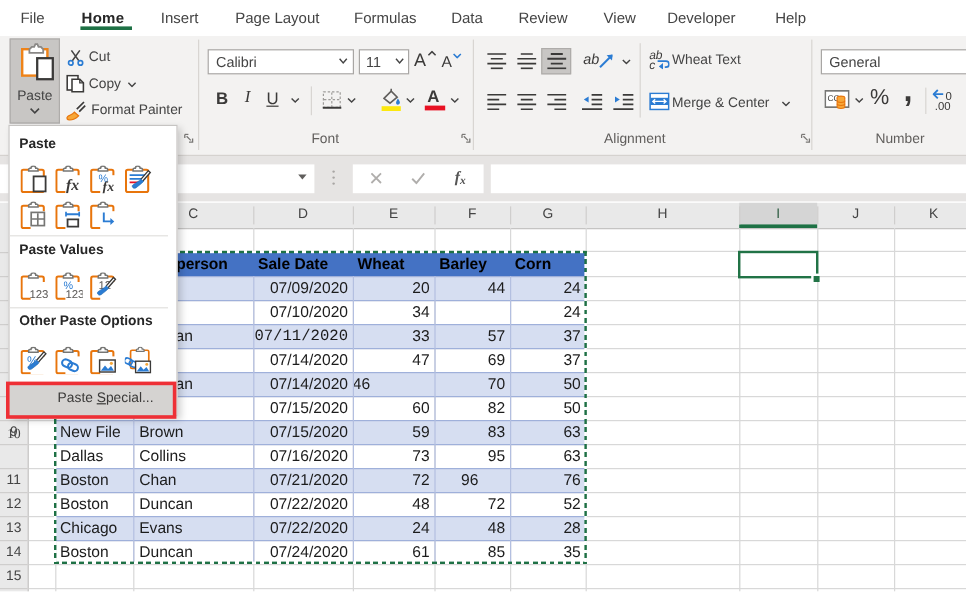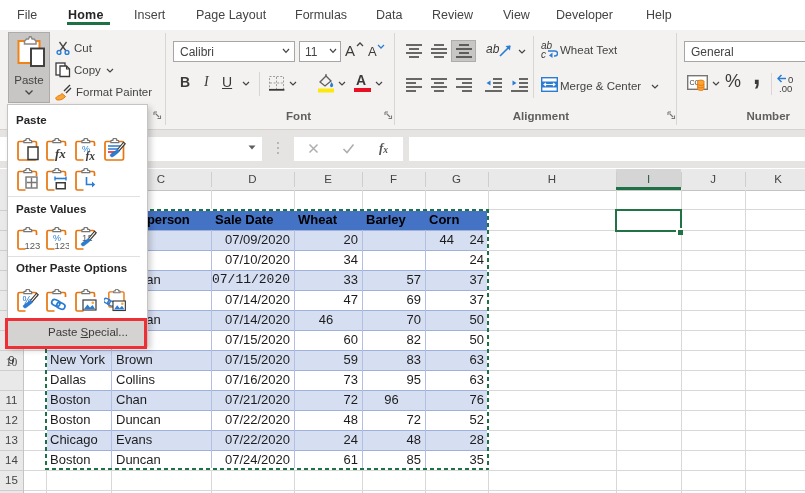--- a/index.html
+++ b/index.html
@@ -1,19 +1,19 @@
 <!DOCTYPE html>
 <html><head>
 <meta charset="utf-8">
 <style>
 html,body{margin:0;padding:0;}
 body{width:805px;height:493px;overflow:hidden;font-family:"Liberation Sans",sans-serif;background:#fff;position:relative;}
 .a{position:absolute;}
 .tab{position:absolute;top:8px;font-size:12.5px;color:#444;white-space:nowrap;}
-.glabel{position:absolute;top:110px;font-size:11.5px;color:#605e5c;text-align:right;font-weight:bold;}
+.glabel{position:absolute;top:110px;font-size:11.5px;color:#605e5c;text-align:center;}
 .rtx{position:absolute;font-size:11.5px;color:#444;white-space:nowrap;}
 .cbox{position:absolute;background:#fff;border:1px solid #a8a6a4;box-sizing:border-box;}
 .hl{position:absolute;background:#d8d8d8;height:1px;}
 .vl{position:absolute;background:#d8d8d8;width:1px;}
 .colhead{position:absolute;top:169px;height:21px;font-size:11.5px;color:#444;text-align:center;line-height:21px;}
 .rowhead{position:absolute;left:0;width:23px;font-size:11.5px;color:#444;text-align:center;line-height:20px;height:20px;}
 .ct{position:absolute;font-size:13px;color:#1c1c1c;white-space:nowrap;line-height:20px;height:20px;}
 .hd{font-weight:bold;color:#000;}
 .mhead{position:absolute;font-size:11.5px;font-weight:bold;color:#262626;white-space:nowrap;}
 .sep{position:absolute;left:8px;width:132px;height:1px;background:#e2e0de;}
@@ -321,21 +321,21 @@
 <div class="ct hd" style="left:113.5px;top:210px;letter-spacing:-0.1px;">Salesperson</div>
 <div class="ct hd" style="left:215px;top:210px;">Sale Date</div>
 <div class="ct hd" style="left:298px;top:210px;">Wheat</div>
 <div class="ct hd" style="left:366px;top:210px;">Barley</div>
 <div class="ct hd" style="left:429px;top:210px;">Corn</div>
 <div class="a" style="left:46px;top:230px;width:442px;height:20px;background:#d6def1;"></div>
 <div class="ct" style="left:50px;top:230px;">Boston</div>
 <div class="ct" style="left:116px;top:230px;">Chan</div>
 <div class="ct" style="left:211px;top:230px;width:79px;text-align:right;">07/09/2020</div>
 <div class="ct" style="left:294px;top:230px;width:64px;text-align:right;">20</div>
-<div class="ct" style="left:362px;top:230px;width:59px;text-align:right;margin-left:33px;">44</div>
+<div class="ct" style="left:362px;top:230px;width:59px;text-align:right;">44</div>
 <div class="ct" style="left:425px;top:230px;width:59px;text-align:right;">24</div>
 <div class="ct" style="left:50px;top:250px;">Boston</div>
 <div class="ct" style="left:116px;top:250px;">Chan</div>
 <div class="ct" style="left:211px;top:250px;width:79px;text-align:right;">07/10/2020</div>
 <div class="ct" style="left:294px;top:250px;width:64px;text-align:right;">34</div>
 <div class="ct" style="left:362px;top:250px;width:59px;text-align:right;margin-top:25px;">56</div>
 <div class="ct" style="left:425px;top:250px;width:59px;text-align:right;">24</div>
 <div class="a" style="left:46px;top:270px;width:442px;height:20px;background:#d6def1;"></div>
 <div class="ct" style="left:50px;top:270px;">Chicago</div>
 <div class="ct" style="left:116px;top:270px;">Duncan</div>
@@ -346,31 +346,31 @@
 <div class="ct" style="left:50px;top:290px;">Dallas</div>
 <div class="ct" style="left:116px;top:290px;">Chan</div>
 <div class="ct" style="left:211px;top:290px;width:79px;text-align:right;">07/14/2020</div>
 <div class="ct" style="left:294px;top:290px;width:64px;text-align:right;">47</div>
 <div class="ct" style="left:362px;top:290px;width:59px;text-align:right;">69</div>
 <div class="ct" style="left:425px;top:290px;width:59px;text-align:right;">37</div>
 <div class="a" style="left:46px;top:310px;width:442px;height:20px;background:#d6def1;"></div>
 <div class="ct" style="left:50px;top:310px;">Boston</div>
 <div class="ct" style="left:116px;top:310px;">Duncan</div>
 <div class="ct" style="left:211px;top:310px;width:79px;text-align:right;">07/14/2020</div>
-<div class="ct" style="left:294px;top:310px;width:64px;text-align:center;">46</div>
+<div class="ct" style="left:294px;top:310px;width:64px;text-align:left;">46</div>
 <div class="ct" style="left:362px;top:310px;width:59px;text-align:right;">70</div>
 <div class="ct" style="left:425px;top:310px;width:59px;text-align:right;">50</div>
 <div class="ct" style="left:50px;top:330px;">Dallas</div>
 <div class="ct" style="left:116px;top:330px;">Chan</div>
 <div class="ct" style="left:211px;top:330px;width:79px;text-align:right;">07/15/2020</div>
 <div class="ct" style="left:294px;top:330px;width:64px;text-align:right;">60</div>
 <div class="ct" style="left:362px;top:330px;width:59px;text-align:right;">82</div>
 <div class="ct" style="left:425px;top:330px;width:59px;text-align:right;">50</div>
 <div class="a" style="left:46px;top:350px;width:442px;height:20px;background:#d6def1;"></div>
-<div class="ct" style="left:50px;top:350px;">New York</div>
+<div class="ct" style="left:50px;top:350px;">New File</div>
 <div class="ct" style="left:116px;top:350px;">Brown</div>
 <div class="ct" style="left:211px;top:350px;width:79px;text-align:right;">07/15/2020</div>
 <div class="ct" style="left:294px;top:350px;width:64px;text-align:right;">59</div>
 <div class="ct" style="left:362px;top:350px;width:59px;text-align:right;">83</div>
 <div class="ct" style="left:425px;top:350px;width:59px;text-align:right;">63</div>
 <div class="ct" style="left:50px;top:370px;">Dallas</div>
 <div class="ct" style="left:116px;top:370px;">Collins</div>
 <div class="ct" style="left:211px;top:370px;width:79px;text-align:right;">07/16/2020</div>
 <div class="ct" style="left:294px;top:370px;width:64px;text-align:right;">73</div>
 <div class="ct" style="left:362px;top:370px;width:59px;text-align:right;">95</div>

